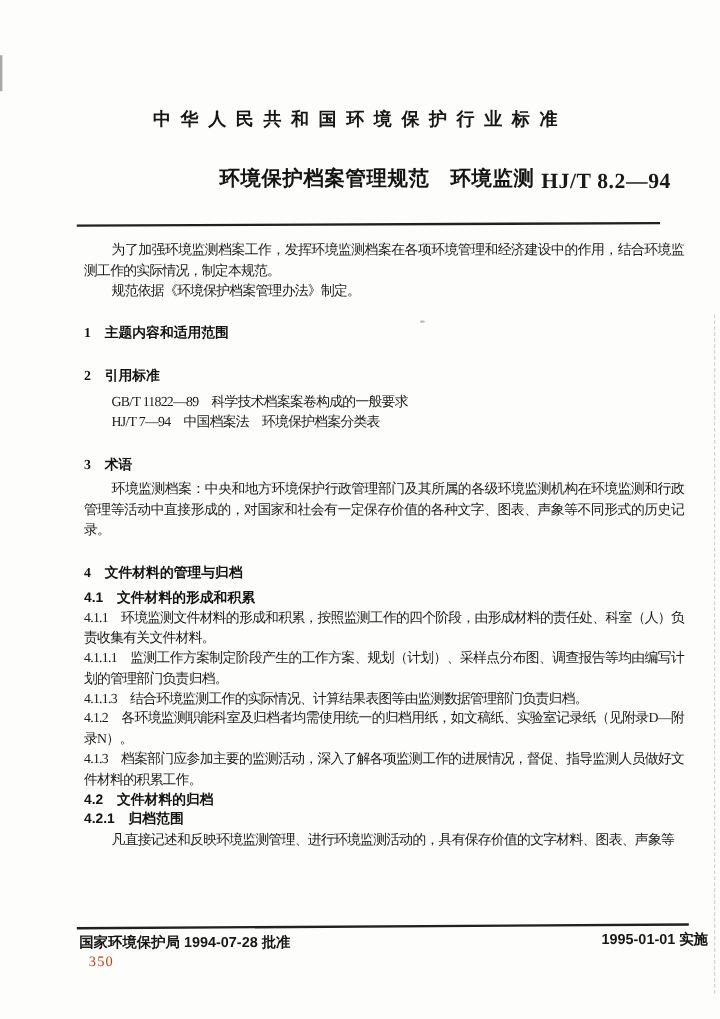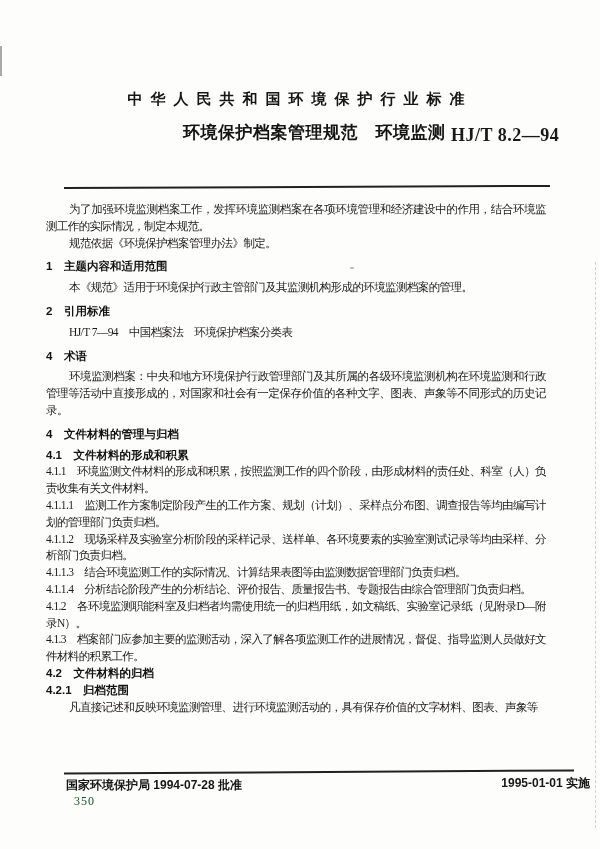--- a/index.html
+++ b/index.html
@@ -16,71 +16,71 @@
     background: #fdfdfb;
   }
   
   .std-class {
     position: absolute; top: 90px; left: 0; width: 600px;
     text-align: center;
     font-family: Liberation Serif, serif;
     font-weight: bold; font-size: 15px; letter-spacing: 8px;
     color: #161616; white-space: nowrap;
   }
-  .title-row { position: absolute; top: 121px; left: 0; width: 519px; height: 24px; }
+  .title-row { position: absolute; top: 137px; left: 0; width: 519px; height: 24px; }
   .doc-title {
     position: absolute; left: 183px; top: 0;
     font-family: "Liberation Sans", "DejaVu Sans", sans-serif;
     font-weight: bold; font-size: 17px; letter-spacing: 0.5px;
     color: #141414; white-space: nowrap;
   }
   .std-number {
     position: absolute; left: 451px; top: 4px;
     font-family: "Liberation Serif", "DejaVu Serif", serif;
     font-weight: bold; font-size: 18px; letter-spacing: 0.5px;
     color: #191919; white-space: nowrap;
   }
   .header-rule {
     position: absolute; top: 186px; left: 64px; width: 486px; height: 1.6px;
     background: #22211f; transform: rotate(-0.25deg);
   }
   
   .doc-body {
-    position: absolute; top: 201px; left: 46px; width: 500px;
+    position: absolute; top: 201px; left: 70px; width: 500px;
     font-size: 11.5px; line-height: 16.8px; letter-spacing: -0.6px;
     text-align: justify; color: #1c1b1a;
   }
   .blk { margin: 0; }
   .blk.para { text-indent: 2em; }
   .blk.ref  { text-indent: 2em; white-space: nowrap; }
   .blk.h1 {
-    font-family: Liberation Sans, sans-serif;
+    font-family: Liberation Serif, serif;
     font-weight: bold; color: #131313;
-    margin: 7px 0 4px 0; letter-spacing: 0;
+    margin: 19px 0 4px 0; letter-spacing: 0;
   }
   .blk.h2 {
     font-family: "Liberation Sans", "DejaVu Sans", sans-serif;
     font-weight: bold; color: #131313; letter-spacing: 0;
   }
   
   .footer-rule {
     position: absolute; top: 771px; left: 64px; width: 510px; height: 1.6px;
     background: #22211f; transform: rotate(-0.35deg);
   }
   .footer-row {
     position: absolute; top: 777px; left: 0; width: 600px; height: 16px;
     font-family: "Liberation Sans", "DejaVu Sans", sans-serif;
     font-weight: bold; font-size: 12px; color: #171717;
   }
   .footer-approval { position: absolute; left: 66px; top: 0; white-space: nowrap; }
   .footer-impl { position: absolute; right: 10px; top: -2px; white-space: nowrap; }
   .page-number {
     position: absolute; top: 794px; left: 74px;
     font-family: "Liberation Serif", "DejaVu Serif", serif;
-    font-size: 12px; color: #14532d; letter-spacing: 1px;
+    font-size: 12px; color: #c2410c; letter-spacing: 1px;
   }
   
   .edge-mark-left {
     position: absolute; left: 0; top: 46px; width: 2px; height: 30px;
     background: #a9a9a9;
   }
   .edge-dash-right {
     position: absolute; right: 4px; top: 262px; height: 566px; width: 0;
     border-right: 1px dashed #c9c8c4; opacity: 0.8;
   }
@@ -104,32 +104,30 @@
     <span class="doc-title">环境保护档案管理规范　环境监测</span>
     <span class="std-number">HJ/T 8.2—94</span>
   </div>
 
   <div class="header-rule"></div>
 
   <div class="doc-body">
       <div class="blk para">为了加强环境监测档案工作，发挥环境监测档案在各项环境管理和经济建设中的作用，结合环境监测工作的实际情况，制定本规范。</div>
       <div class="blk para">规范依据《环境保护档案管理办法》制定。</div>
       <div class="blk h1">1　主题内容和适用范围</div>
-      <div class="blk para">本《规范》适用于环境保护行政主管部门及其监测机构形成的环境监测档案的管理。</div>
       <div class="blk h1">2　引用标准</div>
+      <div class="blk ref">GB/T 11822—89　科学技术档案案卷构成的一般要求</div>
       <div class="blk ref">HJ/T 7—94　中国档案法　环境保护档案分类表</div>
-      <div class="blk h1">4　术语</div>
+      <div class="blk h1">3　术语</div>
       <div class="blk para">环境监测档案：中央和地方环境保护行政管理部门及其所属的各级环境监测机构在环境监测和行政管理等活动中直接形成的，对国家和社会有一定保存价值的各种文字、图表、声象等不同形式的历史记录。</div>
       <div class="blk h1">4　文件材料的管理与归档</div>
       <div class="blk h2">4.1　文件材料的形成和积累</div>
       <div class="blk item">4.1.1　环境监测文件材料的形成和积累，按照监测工作的四个阶段，由形成材料的责任处、科室（人）负责收集有关文件材料。</div>
       <div class="blk item">4.1.1.1　监测工作方案制定阶段产生的工作方案、规划（计划）、采样点分布图、调查报告等均由编写计划的管理部门负责归档。</div>
-      <div class="blk item">4.1.1.2　现场采样及实验室分析阶段的采样记录、送样单、各环境要素的实验室测试记录等均由采样、分析部门负责归档。</div>
       <div class="blk item">4.1.1.3　结合环境监测工作的实际情况、计算结果表图等由监测数据管理部门负责归档。</div>
-      <div class="blk item">4.1.1.4　分析结论阶段产生的分析结论、评价报告、质量报告书、专题报告由综合管理部门负责归档。</div>
       <div class="blk item">4.1.2　各环境监测职能科室及归档者均需使用统一的归档用纸，如文稿纸、实验室记录纸（见附录D—附录N）。</div>
       <div class="blk item">4.1.3　档案部门应参加主要的监测活动，深入了解各项监测工作的进展情况，督促、指导监测人员做好文件材料的积累工作。</div>
       <div class="blk h2">4.2　文件材料的归档</div>
       <div class="blk h2">4.2.1　归档范围</div>
       <div class="blk para">凡直接记述和反映环境监测管理、进行环境监测活动的，具有保存价值的文字材料、图表、声象等</div>
     </div>
 
   <div class="footer-rule"></div>
 
   <div class="footer-row">

